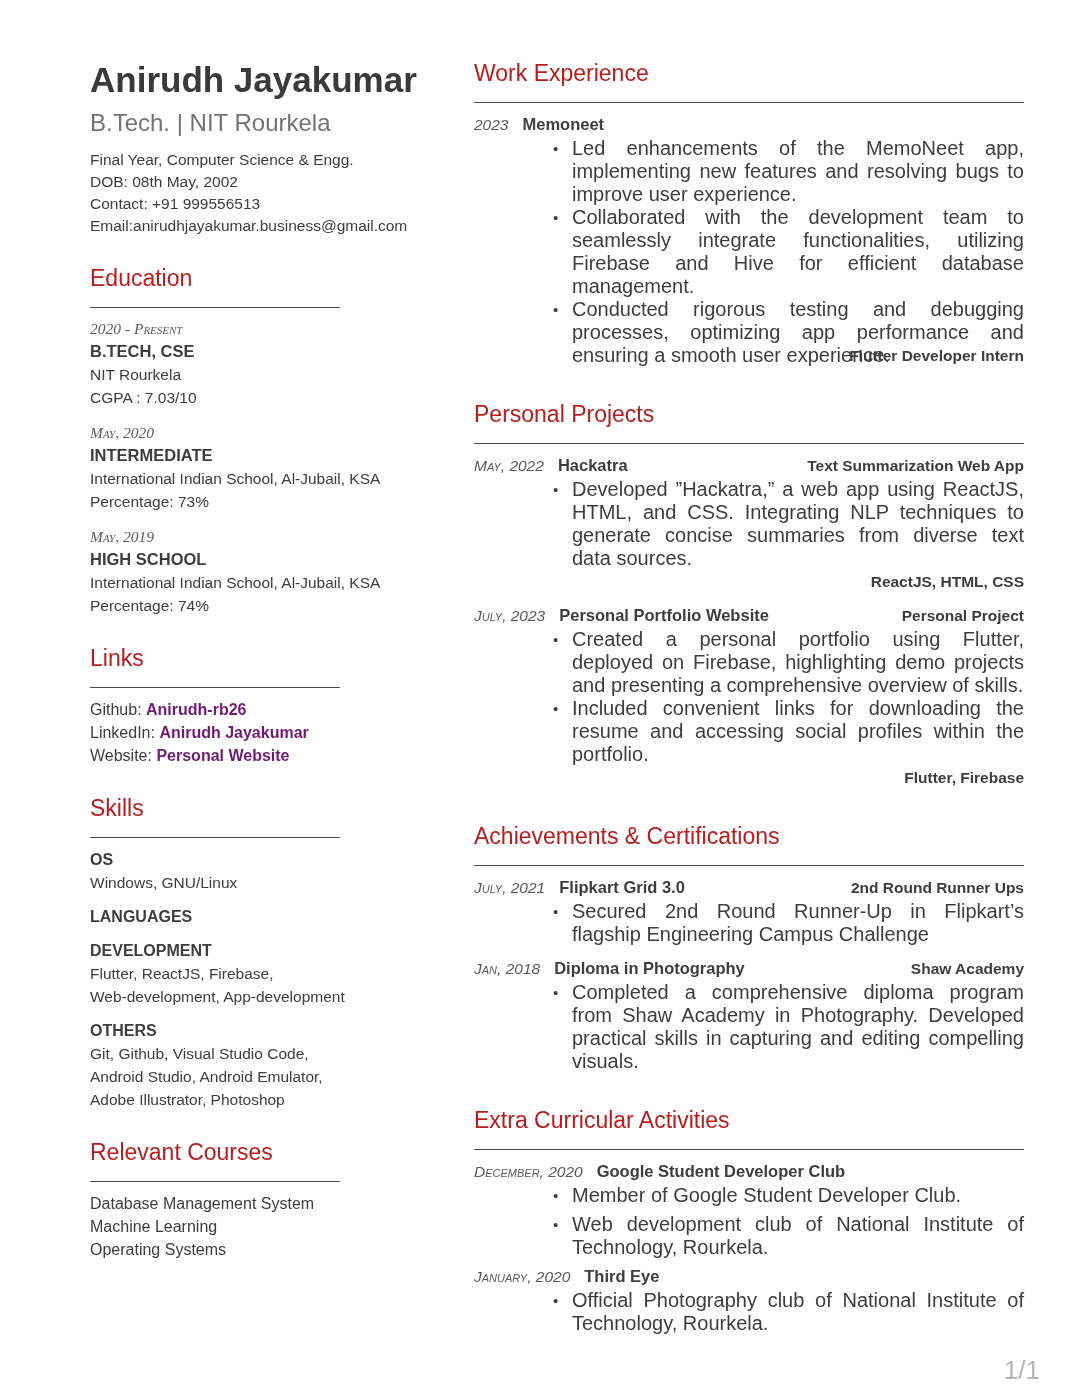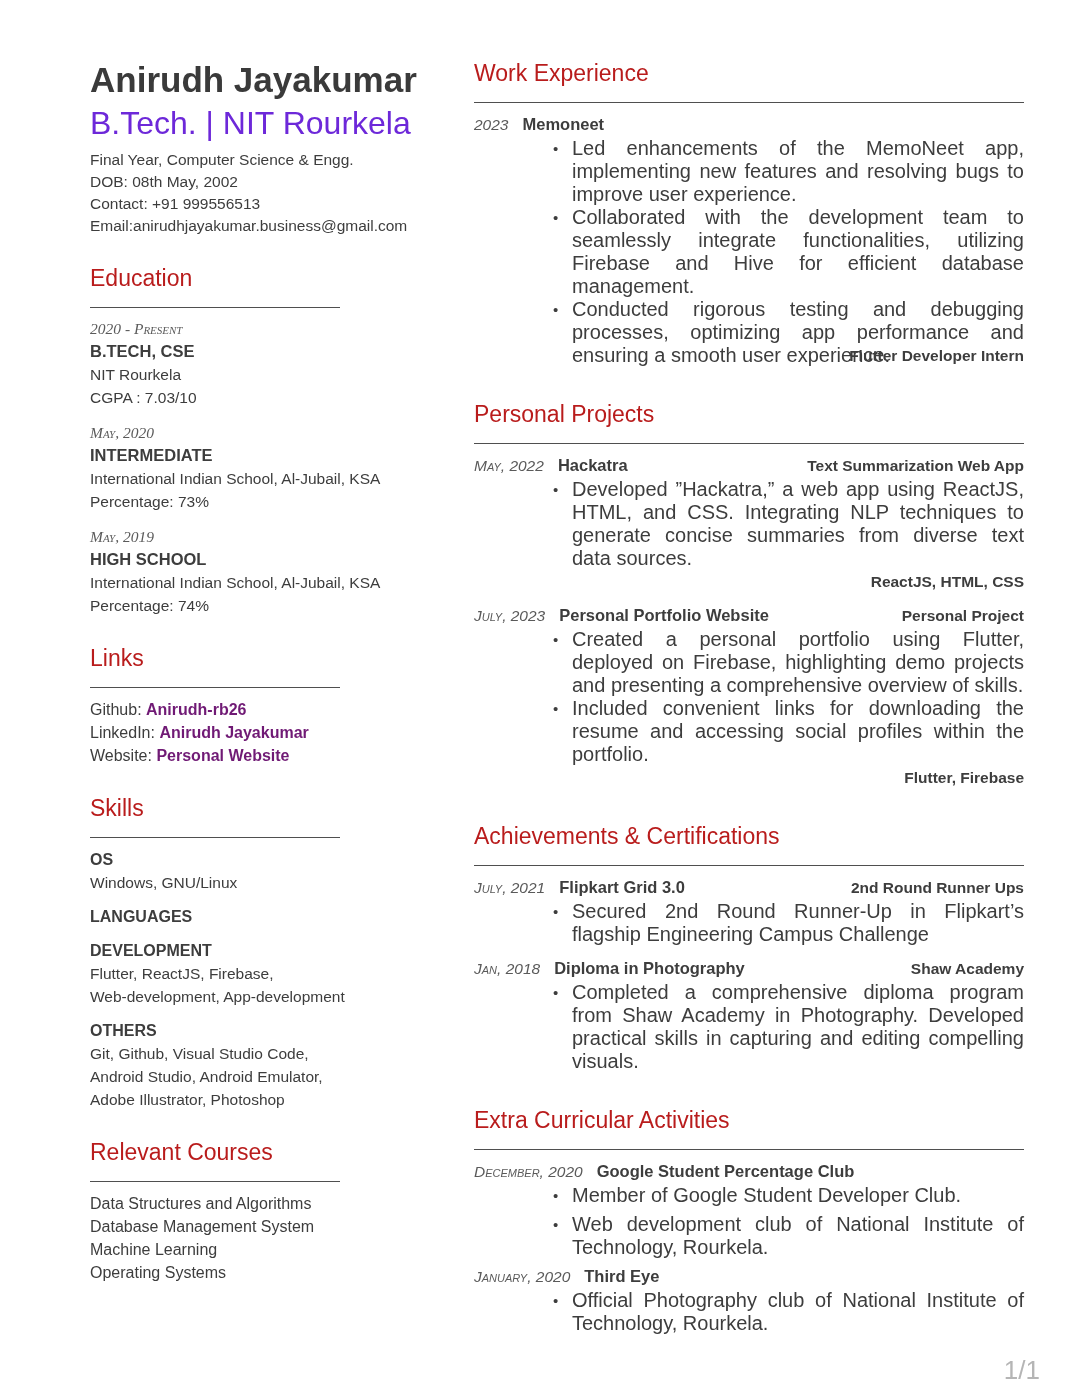--- a/index.html
+++ b/index.html
@@ -8,21 +8,21 @@
     width:1079px; height:1396px; position:relative; overflow:hidden;
     font-family:"Liberation Sans", sans-serif;
     color:#3d3d3d;
   }
   .page { display:flex; padding:60px 0 0 90px; }
   .col-left  { width:348px; flex:none; }
   .col-right { width:550px; flex:none; margin-left:36px; }
 
   
   .name { font-size:35px; font-weight:bold; color:#3a3a3a; line-height:40px; }
-  .tagline { font-size:32px; color:#6d28d9; margin:9px 0 12px; line-height:28px; }
+  .tagline { font-size:24px; color:#737373; margin:9px 0 12px; line-height:28px; }
   .contact-line { font-size:15.5px; line-height:22px; color:#3d3d3d; }
 
   
   .sec-title { font-size:23px; color:#b91c1c; line-height:27px; }
   .sec-rule  { border:none; border-top:1.8px solid #4f4f4f; margin:15px 0 10px; }
   .col-left .sec-rule { width:250px; }
   .col-right .sec-rule { width:550px; }
   .mt-left  { margin-top:28px; }
   .mt-right { margin-top:34px; }
 
@@ -118,21 +118,20 @@
     </div>
     <div class="skill-group">
       <div class="skill-name">OTHERS</div>
       <div class="plain-lines">Git, Github, Visual Studio Code,
 Android Studio, Android Emulator,
 Adobe Illustrator, Photoshop</div>
     </div>
 
     <div class="sec-title mt-left">Relevant Courses</div>
     <hr class="sec-rule">
-    <div class="course-item">Data Structures and Algorithms</div>
     <div class="course-item">Database Management System</div>
     <div class="course-item">Machine Learning</div>
     <div class="course-item">Operating Systems</div>
 
   </div>
 
   <div class="col-right">
 
     <div class="sec-title">Work Experience</div>
     <hr class="sec-rule">
@@ -220,21 +219,21 @@
             <span class="btxt">Completed a comprehensive diploma program from Shaw Academy in Photography. Developed practical skills in capturing and editing compelling visuals.</span>
           </div>
       </div>
     </div>
 
     <div class="sec-title mt-right">Extra Curricular Activities</div>
     <hr class="sec-rule">
     <div class="entry" style="margin-bottom:6px;">
       <div class="entry-head">
         <span class="entry-date">December, 2020</span>
-        <span class="entry-title">Google Student Percentage Club</span>
+        <span class="entry-title">Google Student Developer Club</span>
       </div>
       <div class="bullets">
         <div class="bullet">
             <span class="dot">•</span>
             <span class="btxt">Member of Google Student Developer Club.</span>
           </div>
       </div>
     </div>
     <div class="entry" style="margin-bottom:6px;">
       <div class="bullets">

